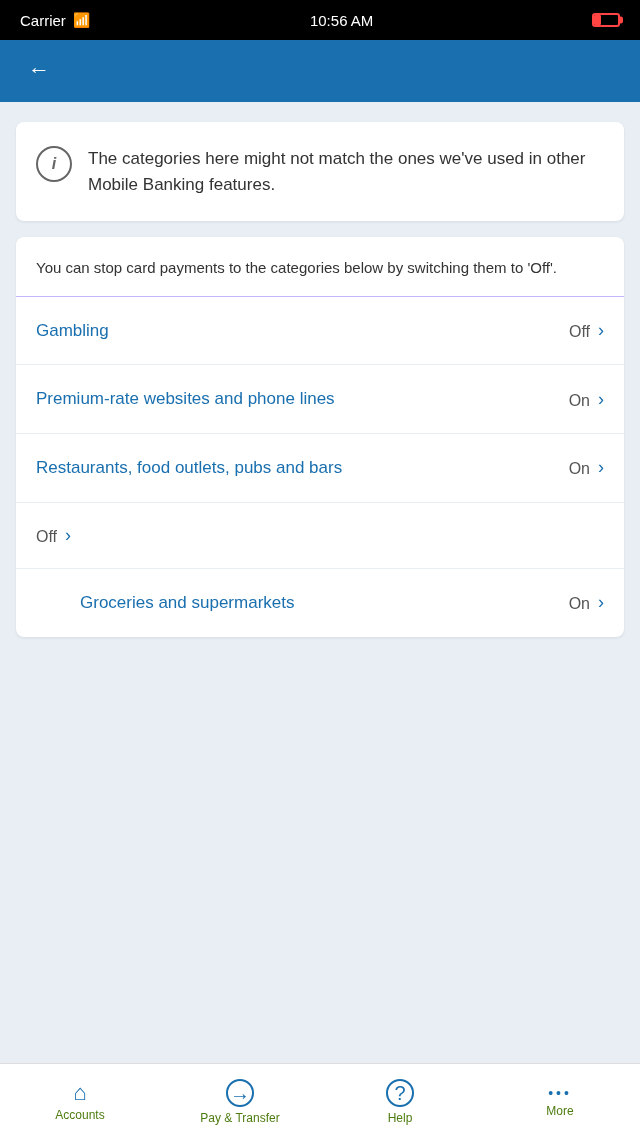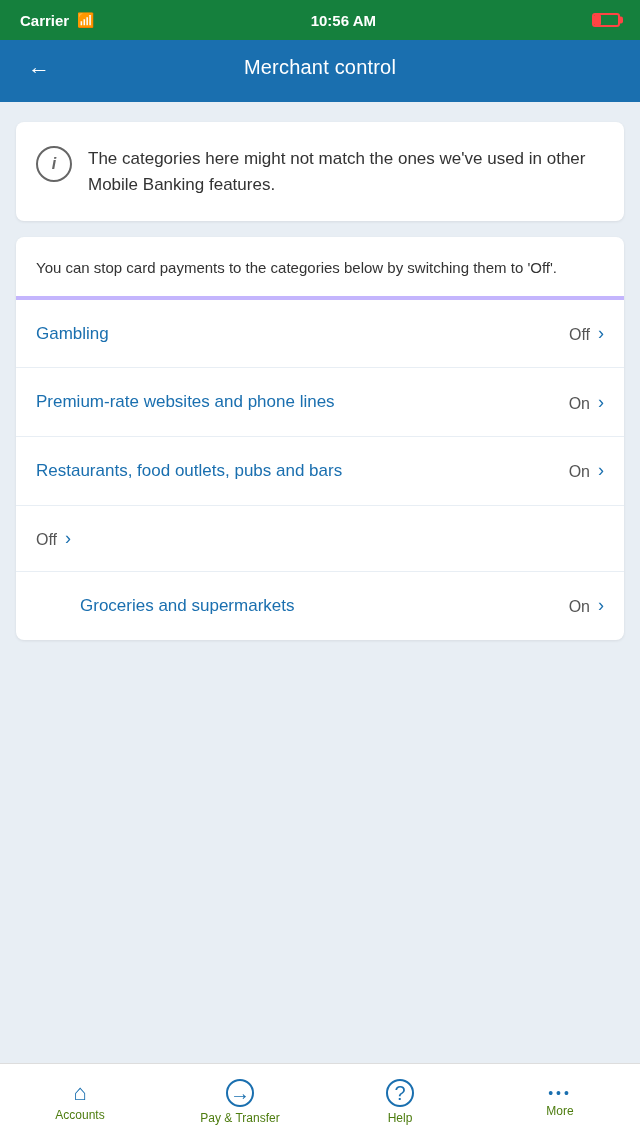--- a/index.html
+++ b/index.html
@@ -8,29 +8,29 @@
       width: 640px;
       min-height: 1139px;
       font-family: -apple-system, 'Helvetica Neue', Arial, sans-serif;
       background: #e8eef4;
       display: flex;
       flex-direction: column;
     }
 
     
     .status-bar {
-      background: #15803d;
+      background: #000000;
       color: white;
       display: flex;
       justify-content: space-between;
       align-items: center;
       padding: 12px 20px;
       height: 40px;
       font-size: 15px;
-      font-weight: 700;
+      font-weight: 400;
     }
     .status-left { display: flex; align-items: center; gap: 8px; }
     .wifi-icon { font-size: 14px; }
     .battery {
       width: 28px;
       height: 14px;
       border: 2px solid #ff4444;
       border-radius: 3px;
       position: relative;
       display: inline-block;
@@ -124,21 +124,21 @@
       background: white;
       border-radius: 8px;
       overflow: hidden;
       box-shadow: 0 1px 3px rgba(0,0,0,0.08);
     }
     .category-intro {
       padding: 20px 20px 16px 20px;
       font-size: 15px;
       color: #333;
       line-height: 1.5;
-      border-bottom: 4px solid #c4b5fd;
+      border-bottom: 1px solid #c4b5fd;
     }
     .category-item {
       display: flex;
       align-items: center;
       justify-content: space-between;
       padding: 22px 20px;
       border-bottom: 1px solid #e8eef4;
       cursor: pointer;
       gap: 44px;
     }
@@ -205,21 +205,20 @@
   <span>10:56 AM</span>
   <div class="battery">
     <div class="battery-fill"></div>
   </div>
 </div>
 
 <div class="header">
   <div class="back-btn">
     <span>←</span>
   </div>
-  <span class="header-title">Merchant control</span>
 </div>
 
 <div class="main-content">
 
   <div class="info-card">
     <div class="info-icon">i</div>
     <span class="info-text">The categories here might not match the ones we've used in other Mobile Banking features.</span>
   </div>
 
   <div class="category-card">

